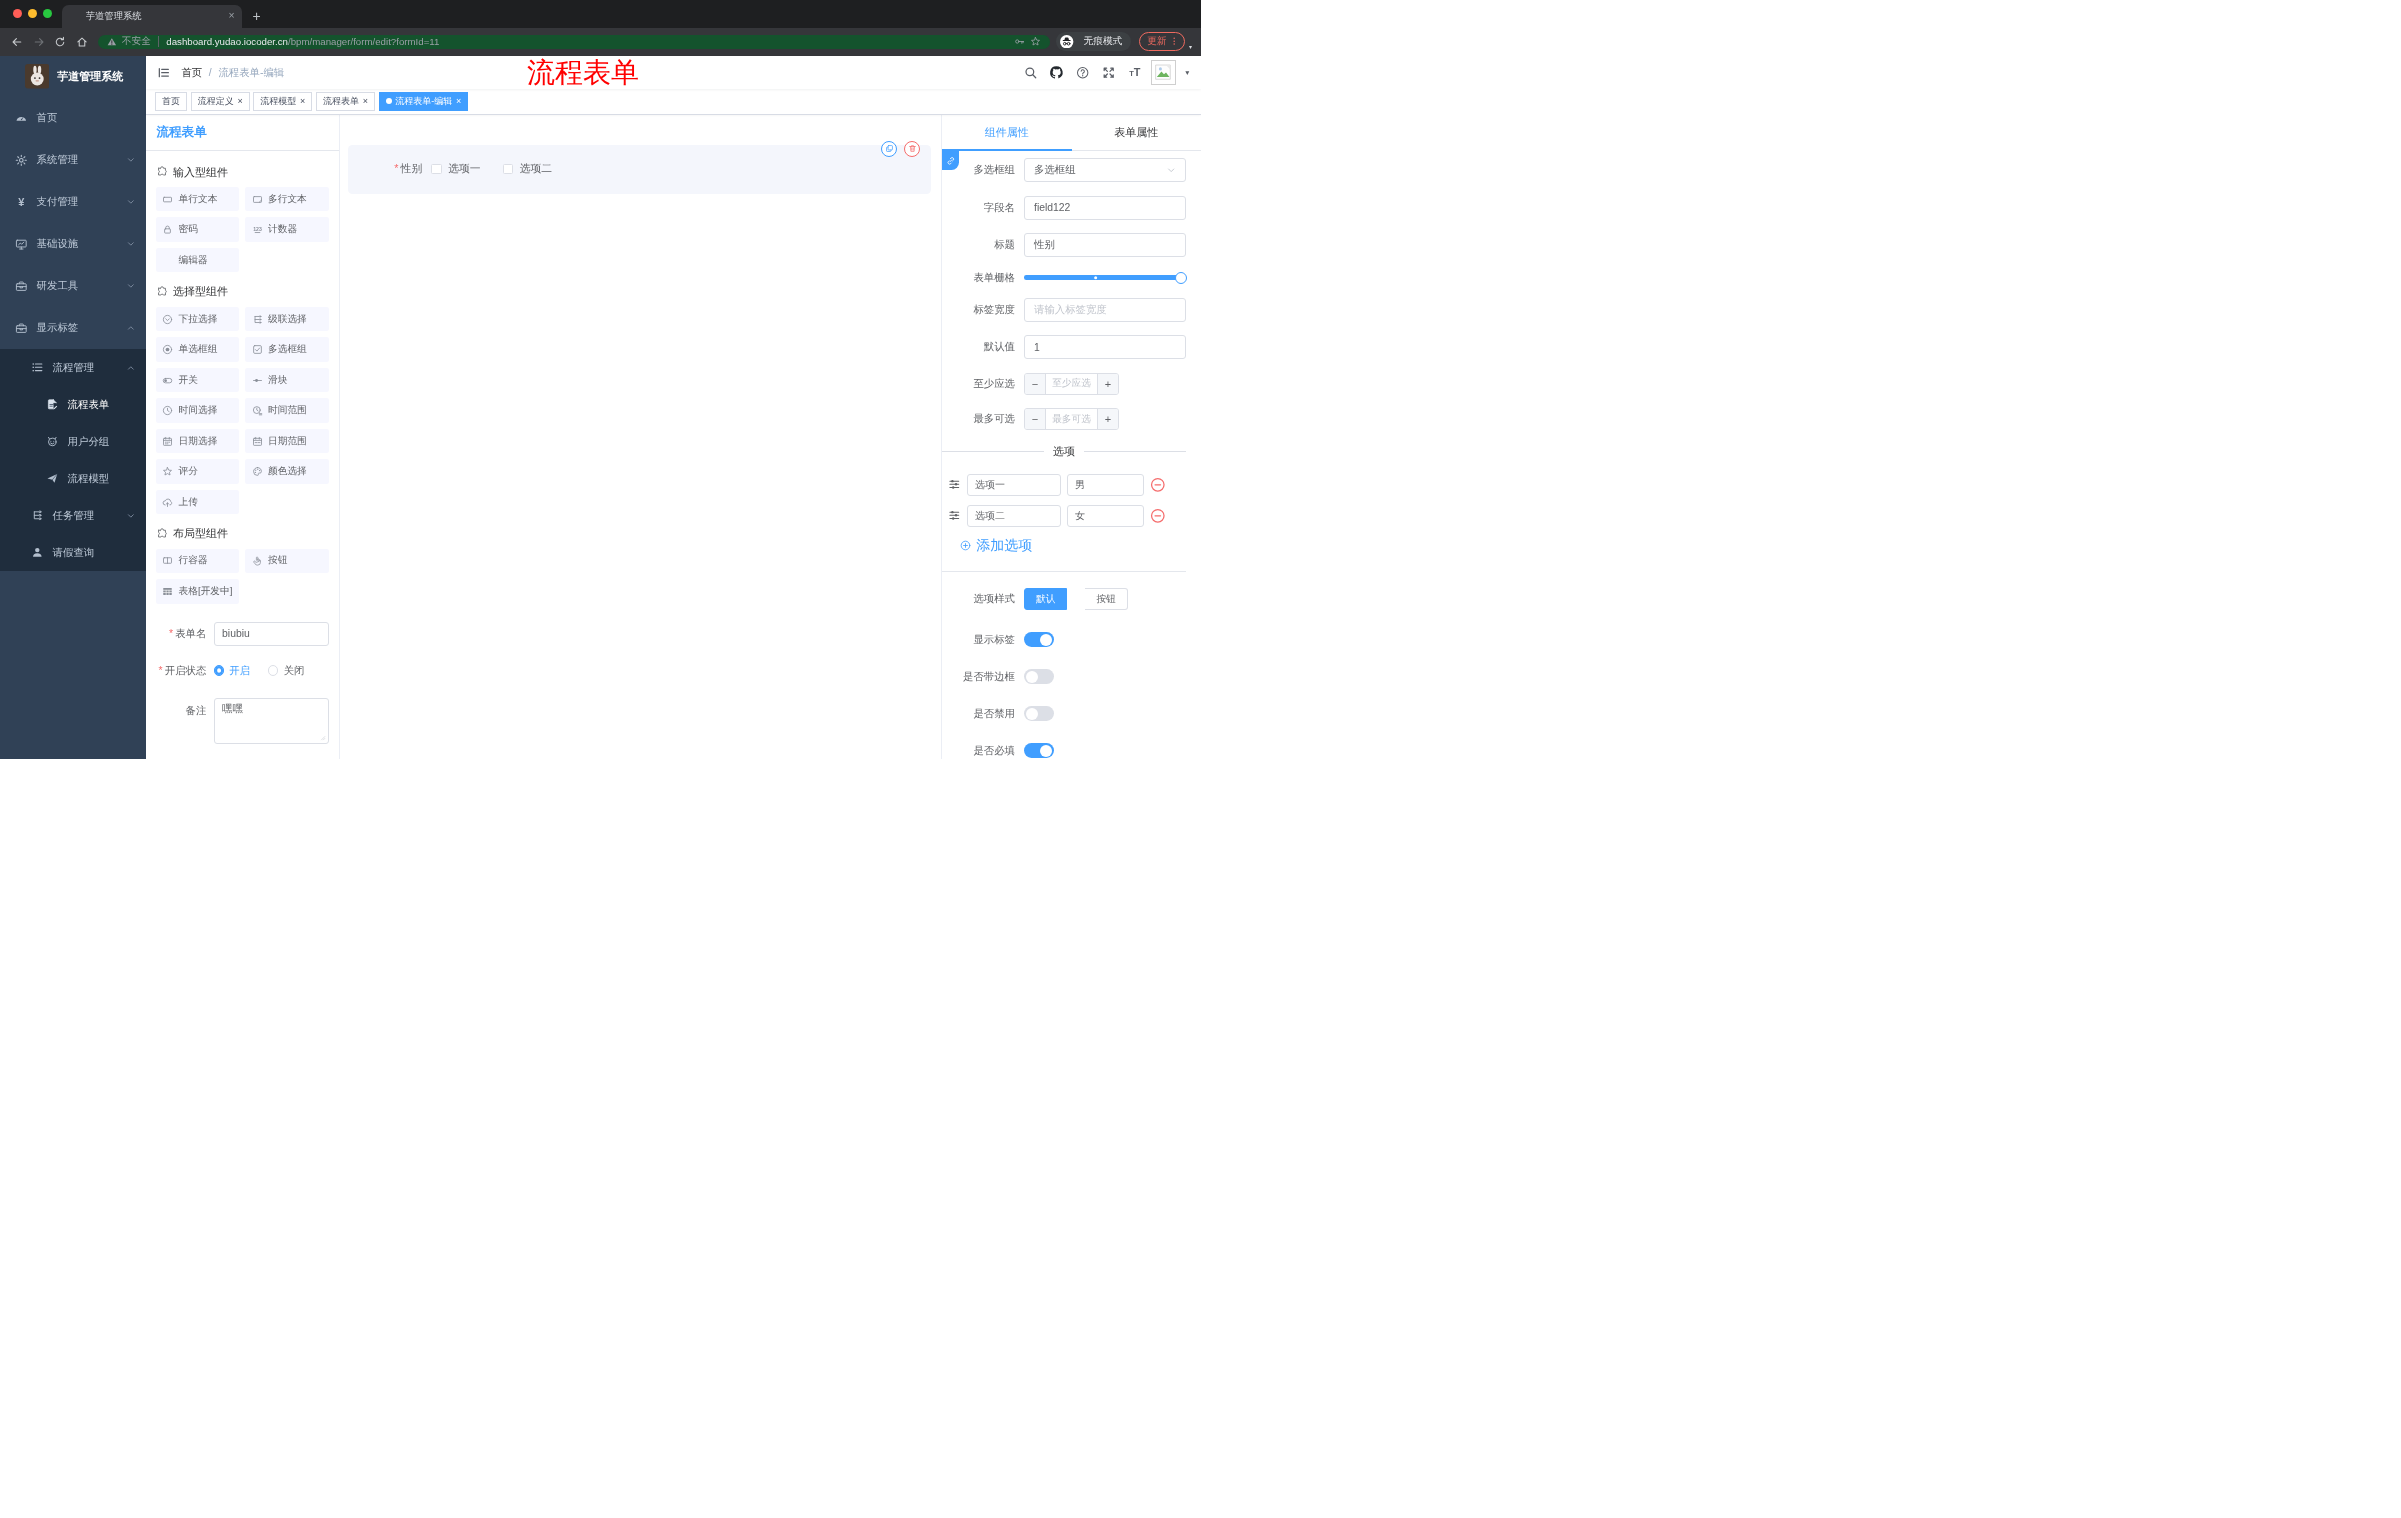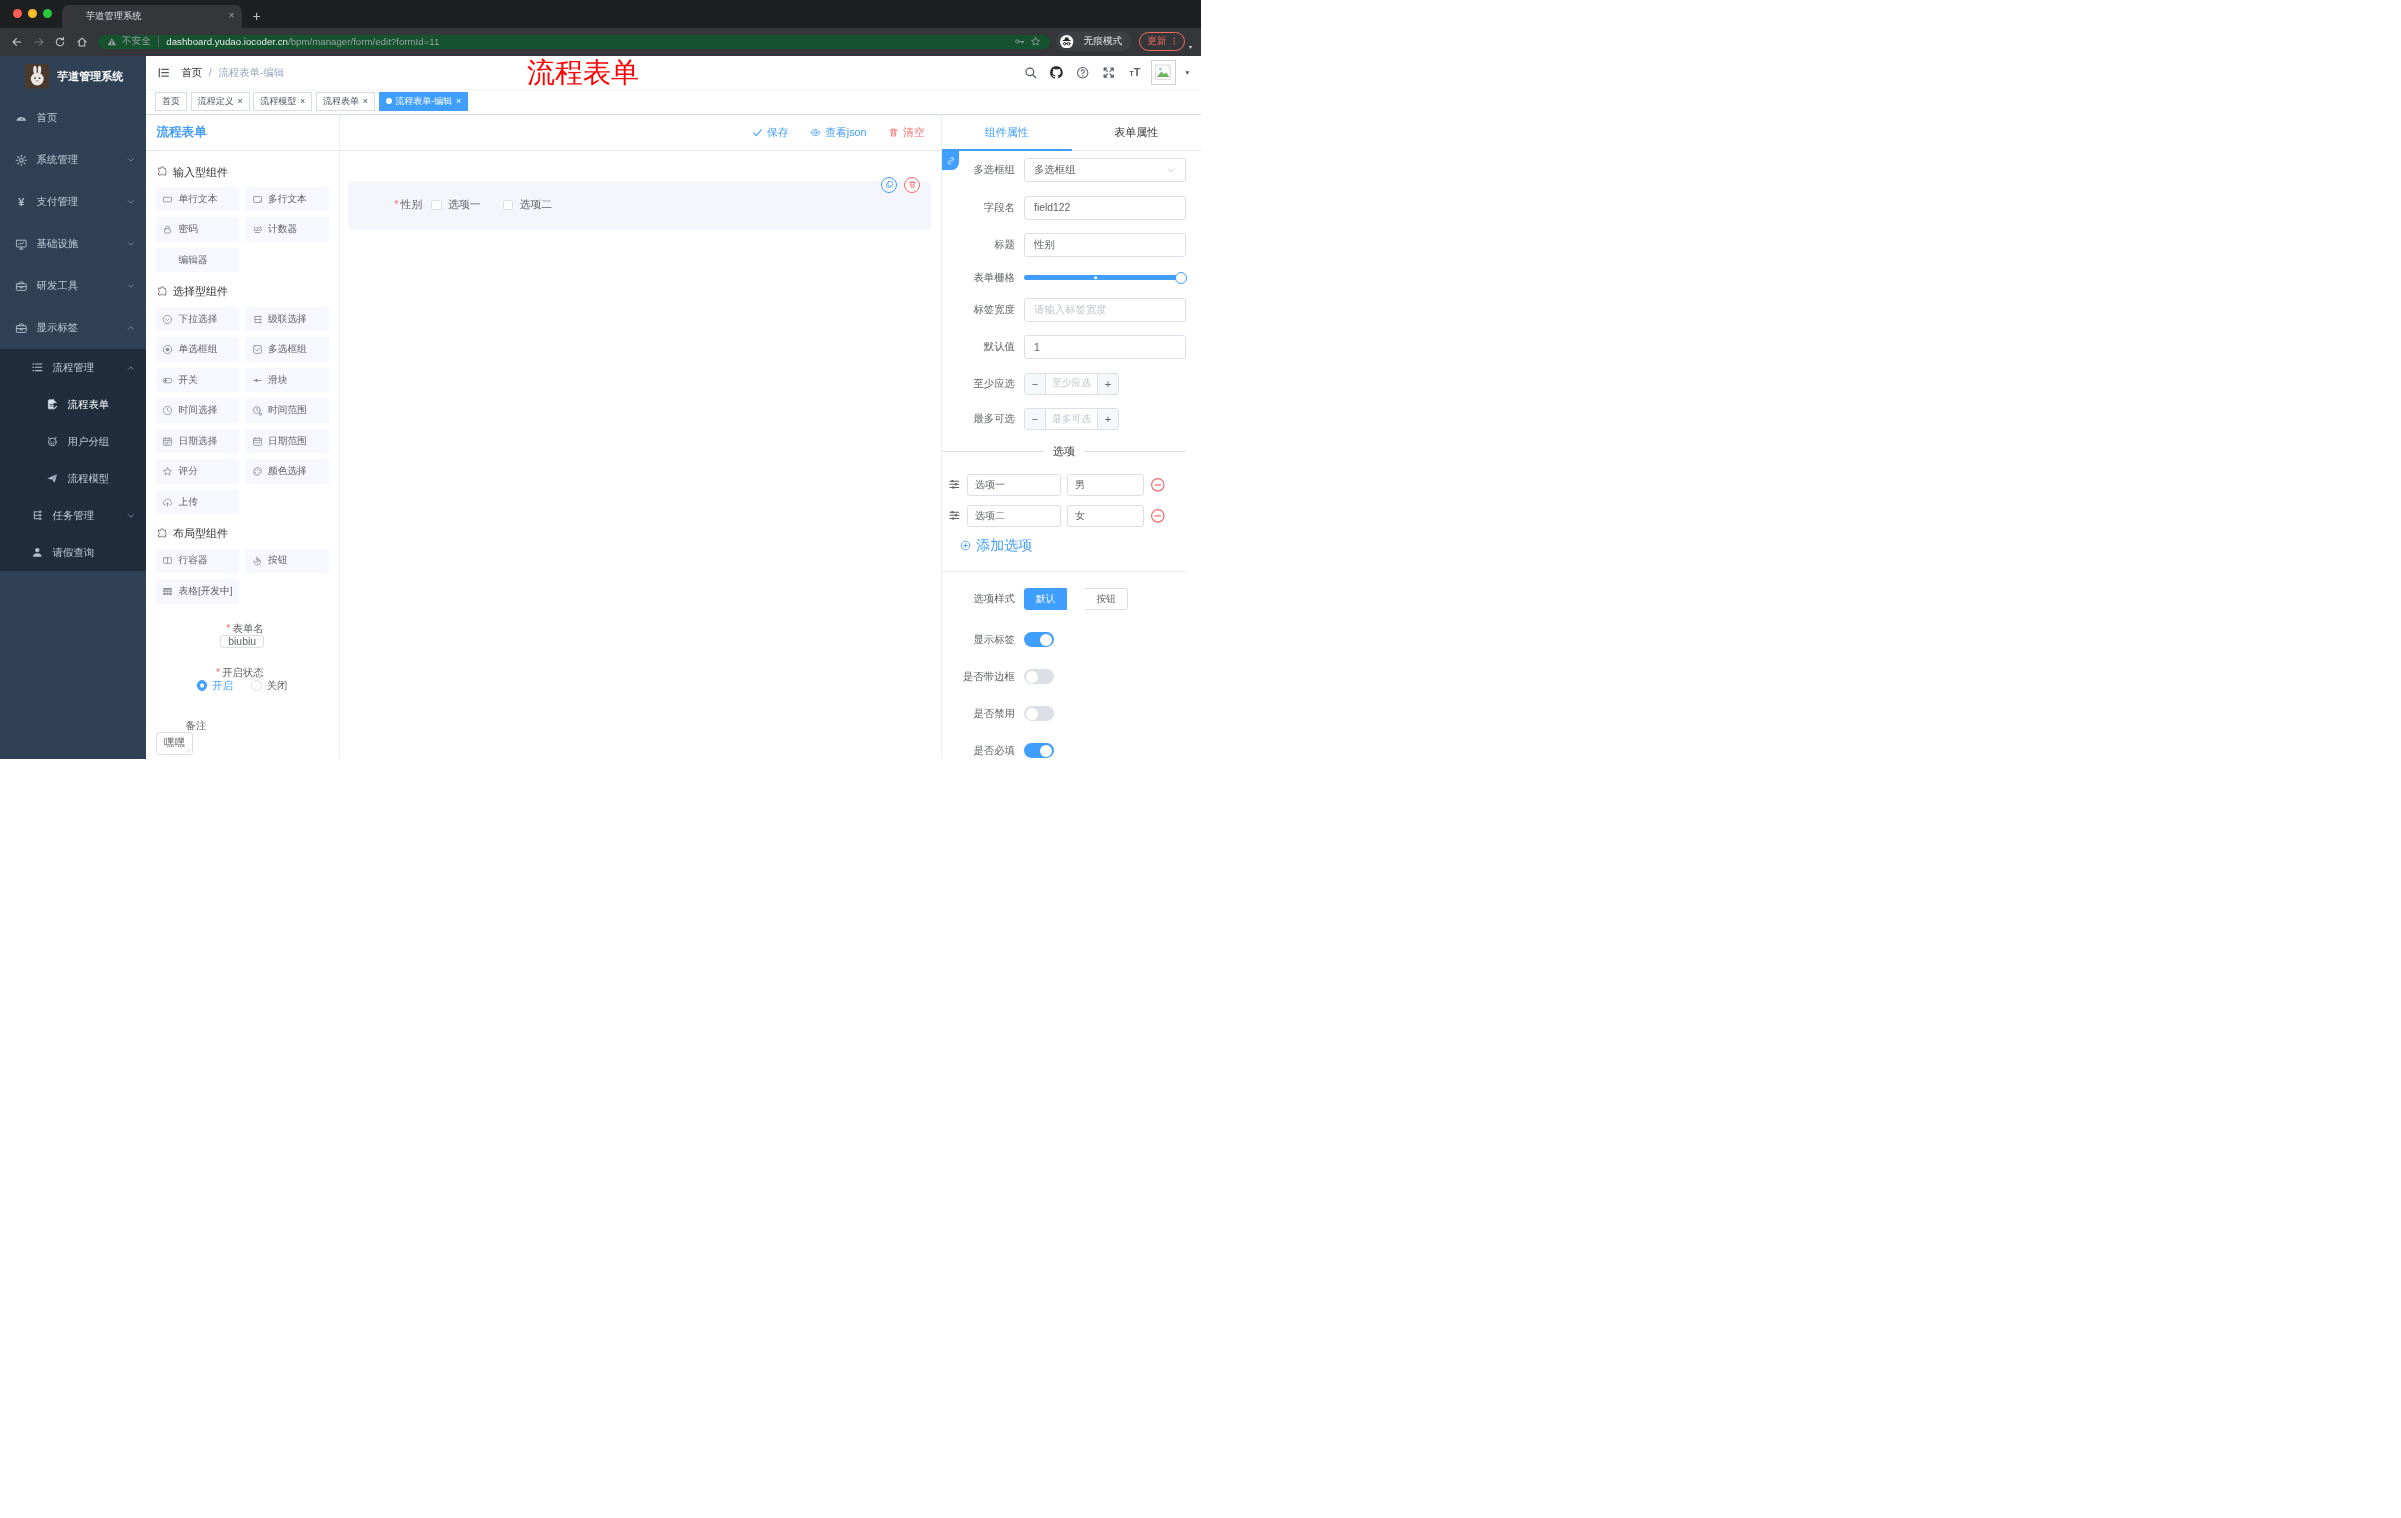--- a/index.html
+++ b/index.html
@@ -84,21 +84,21 @@
   .palette { width:194px; flex:none; border-right:0.7px solid #ebeef5; display:flex; flex-direction:column; min-height:0; }
   .palette .ph { padding-left:10.4px; }
   .pal-title { color:#409eff; font-size:12.6px; font-weight:bold; }
   .pal-body { flex:1; overflow:hidden; padding:1.5px 10.4px 0 9.7px; }
   .sec-h { display:flex; align-items:center; gap:5.2px; margin:12px 0 7.4px; font-size:11px; color:#303133; }
   .sec-h .icon { width:12px; height:12px; color:#606266; }
   .sec-grid { display:grid; grid-template-columns:1fr 1fr; gap:6px; }
   .pitem { height:24.5px; background:#f6f7ff; border-radius:2.2px; display:flex; align-items:center; gap:5.2px; padding-left:6.7px; font-size:9.7px; color:#606266; cursor:grab; overflow:hidden; white-space:nowrap; }
   .pitem .icon { width:11px; height:11px; color:#8a8f99; }
   .pal-form { margin-top:18px; }
-  .frow { display:flex; align-items:center; margin-bottom:18px;flex-direction:column; }
+  .frow { display:flex; align-items:center; margin-bottom:18px; }
   .frow .flabel { width:58px; flex:none; text-align:right; padding-right:7.4px; font-size:10.4px; color:#606266; line-height:1.25; }
   .req { color:#f56c6c; margin-right:2.2px; }
   .tinput { flex:1; height:24px; border:0.7px solid #dcdfe6; border-radius:3px; padding:0 7.4px; font-size:10.4px; color:#606266; display:flex; align-items:center; background:#fff; }
   .frow.top { align-items:flex-start; }
   .tarea { flex:1; height:46px; border:0.7px solid #dcdfe6; border-radius:3px; padding:3.7px 7.4px; font-size:10.4px; color:#606266; position:relative; background:#fff; }
   .tarea .rz { position:absolute; right:1.5px; bottom:1.5px; width:6.7px; height:6.7px; color:#c0c4cc; }
   .radios { display:flex; gap:18px; align-items:center; }
   .radio { display:flex; align-items:center; gap:5.2px; font-size:10.4px; color:#606266; }
   .rdot { width:10.4px; height:10.4px; border-radius:50%; border:0.7px solid #dcdfe6; background:#fff; }
   .radio.checked { color:#409eff; }
@@ -786,47 +786,20 @@
                     <svg viewBox="0 0 16 16" fill="none" stroke="currentColor" stroke-width="1.2" stroke-linecap="round" stroke-linejoin="round">
                       <path d="M14 6 L6 14 M14 10.5 L10.5 14" stroke-width="1.2"></path>
                     </svg>
                   </span></span>
               </div>
             </div>
           </div>
       </section>
 
       <section class="canvas">
-        <div class="ph">
-          <span class="act blue">
-            <span class="icon">
-                <svg viewBox="0 0 16 16" fill="none" stroke="currentColor" stroke-width="1.2" stroke-linecap="round" stroke-linejoin="round">
-                  <path d="M2.4 8.6 L6.4 12.6 L13.6 3.8" stroke-width="1.6"></path>
-                </svg>
-              </span>
-            <span>保存</span>
-          </span>
-          <span class="act blue">
-            <span class="icon">
-                <svg viewBox="0 0 16 16" fill="none" stroke="currentColor" stroke-width="1.2" stroke-linecap="round" stroke-linejoin="round">
-                  <path d="M1.8 8 C3.7 4.7 5.9 3.4 8 3.4 s4.3 1.3 6.2 4.6 C12.3 11.3 10.1 12.6 8 12.6 S3.7 11.3 1.8 8 Z" stroke-width="1.3"></path>
-                  <circle cx="8" cy="8" r="2.2" stroke-width="1.3"></circle>
-                </svg>
-              </span>
-            <span>查看json</span>
-          </span>
-          <span class="act red">
-            <span class="icon">
-                <svg viewBox="0 0 16 16" fill="none" stroke="currentColor" stroke-width="1.2" stroke-linecap="round" stroke-linejoin="round">
-                  <path d="M2.8 4.4 H13.2 M6.3 4.4 V2.9 h3.4 v1.5 M4.4 4.4 l.7 8.7 h5.8 l.7-8.7 M6.7 6.8 v4 M9.3 6.8 v4" stroke-width="1.2"></path>
-                </svg>
-              </span>
-            <span>清空</span>
-          </span>
-        </div>
         <div class="canvas-body">
           <div class="widget">
             <div class="crow">
               <span class="clabel"><span class="req">*</span><span>性别</span></span>
               <div class="cbgroup" id="gender-options">
                   <span class="cbox">
                     <span class="cb"></span>
                     <span>选项一</span>
                   </span>
                   <span class="cbox">

